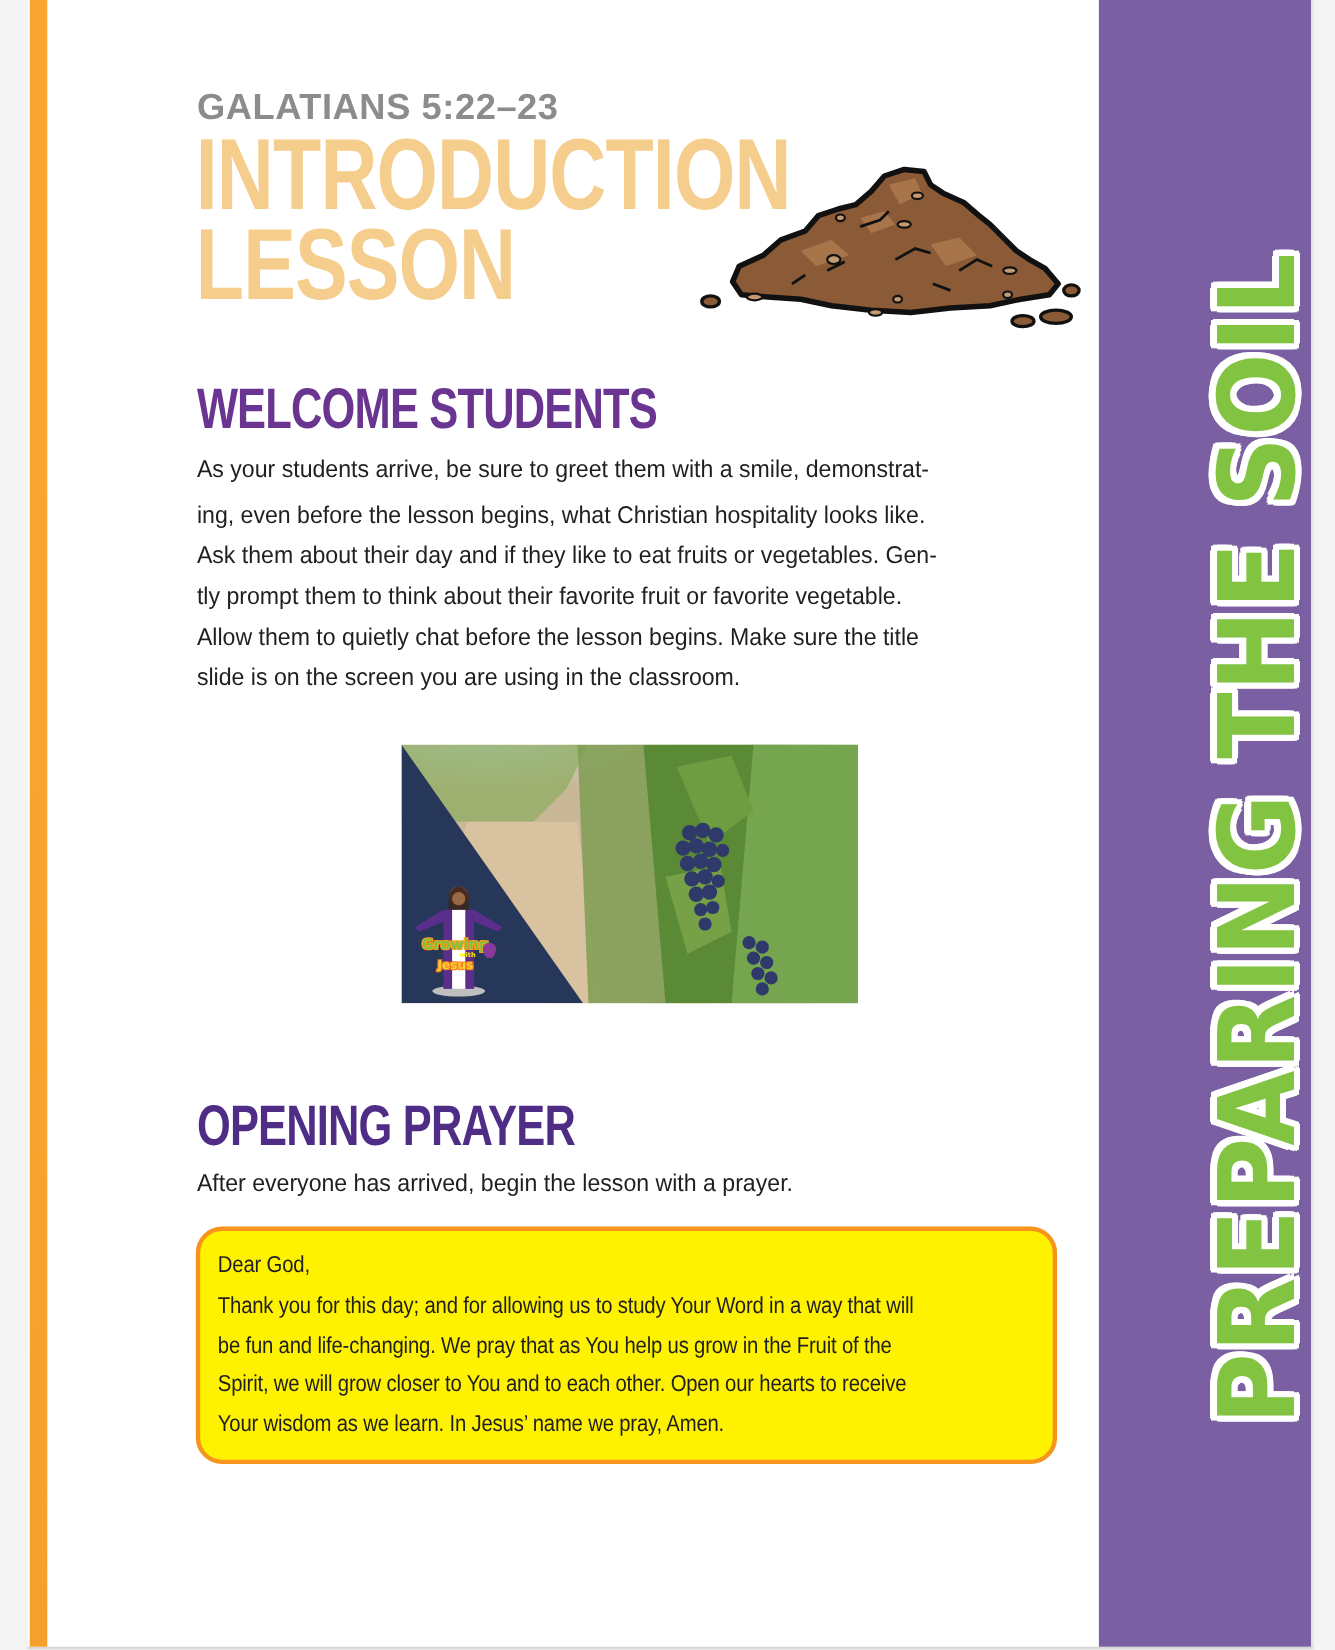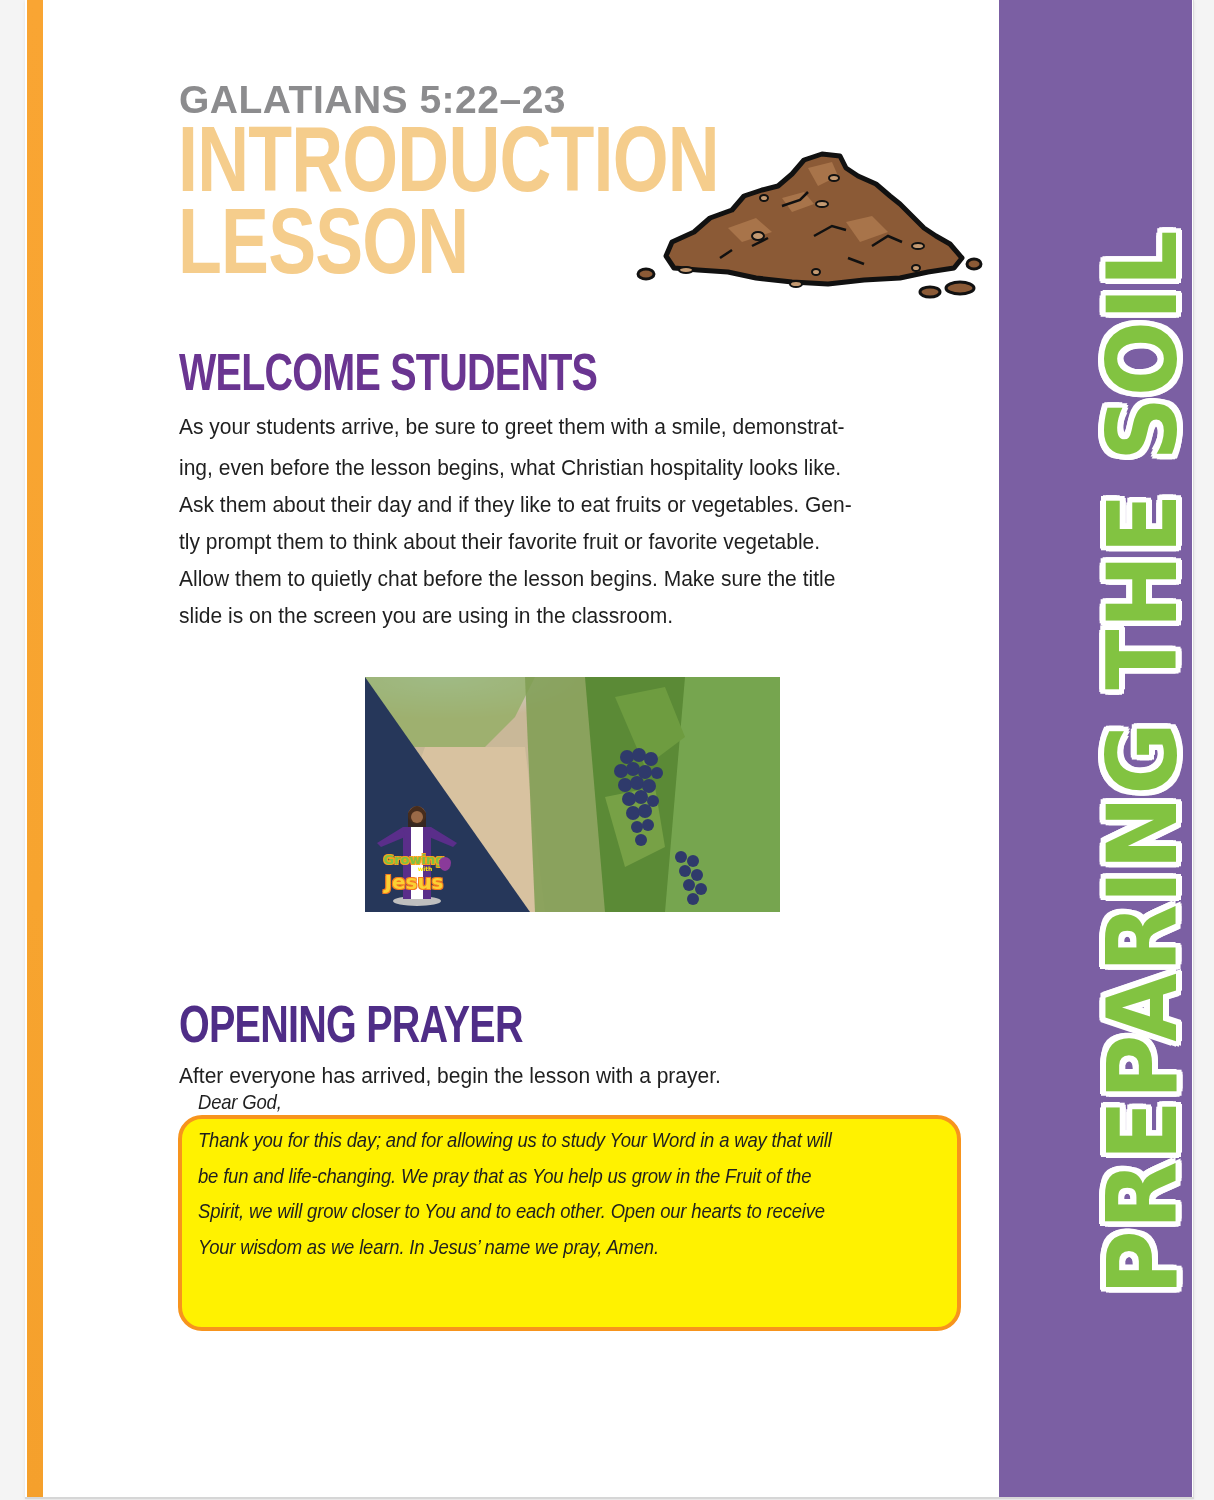--- a/index.html
+++ b/index.html
@@ -32,21 +32,21 @@
       -5px -5px 0 #fff, 5px -5px 0 #fff, -5px 5px 0 #fff, 5px 5px 0 #fff,
       0 -6px 0 #fff, 0 6px 0 #fff, -6px 0 0 #fff, 6px 0 0 #fff,
       -3px -6px 0 #fff, 3px 6px 0 #fff, -6px 3px 0 #fff, 6px -3px 0 #fff;
     width:auto;
   }
   .vertical-title span { display:inline-block; transform:scaleX(0.92); transform-origin:0 50%; }
 
   .scripture-ref {
     position:absolute; left:179px; top:78px;
     font-family:"Liberation Sans", sans-serif; font-weight:bold;
-    font-size:39px; color:#8c8c8e; letter-spacing:0.5px;
+    font-size:33px; color:#8c8c8e; letter-spacing:0.5px;
   }
   .main-title {
     position:absolute; left:178px; top:118px;
     font-family:"Liberation Sans", sans-serif; font-weight:bold;
     font-size:92px; line-height:82px; color:#f5cd8c;
     transform:scaleX(0.78); transform-origin:0 0; letter-spacing:-1px;
   }
   .soil-pile { position:absolute; left:632px; top:146px; width:354px; height:156px; }
 
   .section-heading {
@@ -71,22 +71,22 @@
     position:absolute; left:365px; top:677px; width:415px; height:235px; overflow:hidden;
     background:linear-gradient(90deg,#b9c99a 0%,#d9c9a8 30%,#9fb57a 45%,#6f9a45 60%,#527f33 80%,#8db36a 100%);
   }
   .slide-image svg { position:absolute; left:0; top:0; }
 
   .prayer-box {
     position:absolute; left:178px; top:1115px; width:775px; height:208px;
     background:#fff200; border:4px solid #f7941d; border-radius:24px;
   }
   .prayer-text {
-    position:absolute; left:198px; top:1084px; width:760px;
-    font-family:"Liberation Sans", sans-serif; font-style:italic;
+    position:absolute; left:198px; top:1132px; width:760px;
+    font-family:"Liberation Sans", sans-serif; 
     font-size:21px; color:#1f1f1f;
   }
   .prayer-text .line { height:35.5px; line-height:35.5px; white-space:nowrap; transform:scaleX(0.88); transform-origin:0 50%; letter-spacing:-0.2px; }
   .prayer-text .line:first-child { height:38px; }
 </style>
 </head>
 <body>
 
 <div class="page"></div>
 <div class="orange-strip"></div>
@@ -194,21 +194,21 @@
     <rect x="46" y="150" width="12" height="72" fill="#ffffff"></rect>
     <path d="M38 150 L12 166 L16 170 L40 160 Z" fill="#5a2e8a"></path>
     <path d="M66 150 L92 166 L88 170 L64 160 Z" fill="#5a2e8a"></path>
     <circle cx="52" cy="138" r="9" fill="#8a5a3a"></circle>
     <path d="M43 136 Q52 122 61 136 L61 150 L43 150 Z" fill="#3a2418" opacity="0.85"></path>
     <circle cx="52" cy="140" r="6" fill="#9a6a48"></circle>
   </svg>
   <div style="position:absolute;left:9px;top:176px;width:80px;text-align:center;line-height:1;">
     <div style="font-family:'DejaVu Sans',sans-serif;font-weight:bold;font-size:13px;color:#7ec242;text-shadow:-1px -1px 0 #f7a21b,1px 1px 0 #f7a21b,-1px 1px 0 #f7a21b,1px -1px 0 #f7a21b;">Growing</div>
     <div style="font-family:'DejaVu Sans',sans-serif;font-weight:bold;font-size:6px;color:#fff200;margin-left:22px;">with</div>
-    <div style="font-family:'DejaVu Sans',sans-serif;font-weight:bold;font-size:20px;color:#fbd033;text-shadow:-1px -1px 0 #f47b20,1px 1px 0 #f47b20,-1px 1px 0 #f47b20,1px -1px 0 #f47b20;">Jesus</div>
+    <div style="font-family:'DejaVu Sans',sans-serif;font-weight:bold;font-size:11px;color:#fbd033;text-shadow:-1px -1px 0 #f47b20,1px 1px 0 #f47b20,-1px 1px 0 #f47b20,1px -1px 0 #f47b20;">Jesus</div>
   </div>
   <div style="position:absolute;left:74px;top:180px;width:12px;height:14px;border-radius:50% 50% 50% 50% / 40% 40% 60% 60%;background:#8a3a9a;"></div>
 </div>
 
 <div class="section-heading prayer-heading">OPENING PRAYER</div>
 <div class="body-text prayer-intro">After everyone has arrived, begin the lesson with a prayer.</div>
 
 <div class="prayer-box"></div>
 <div class="prayer-text">
   <div class="line">Dear God,</div>

